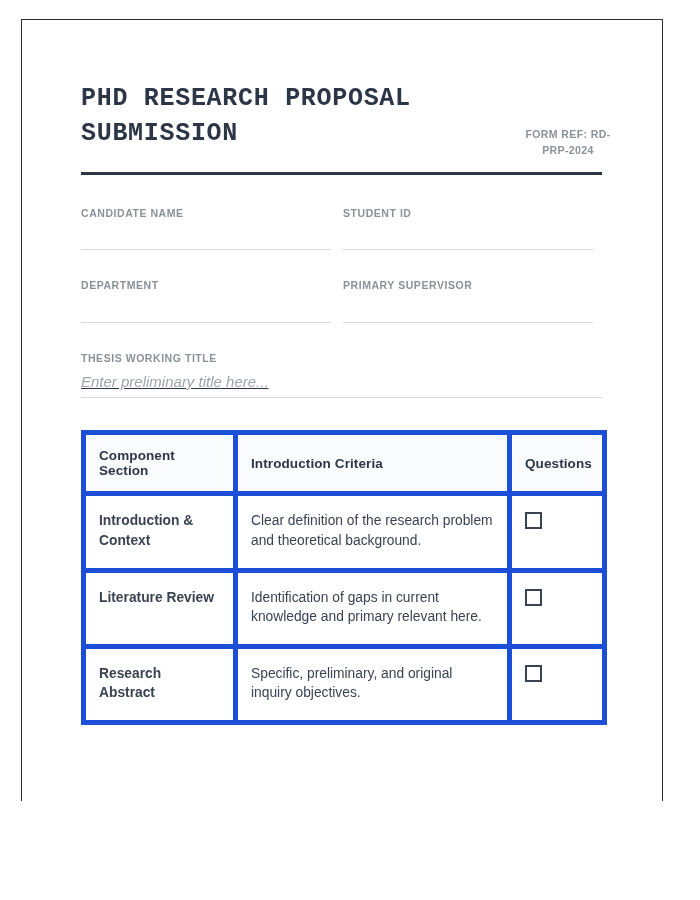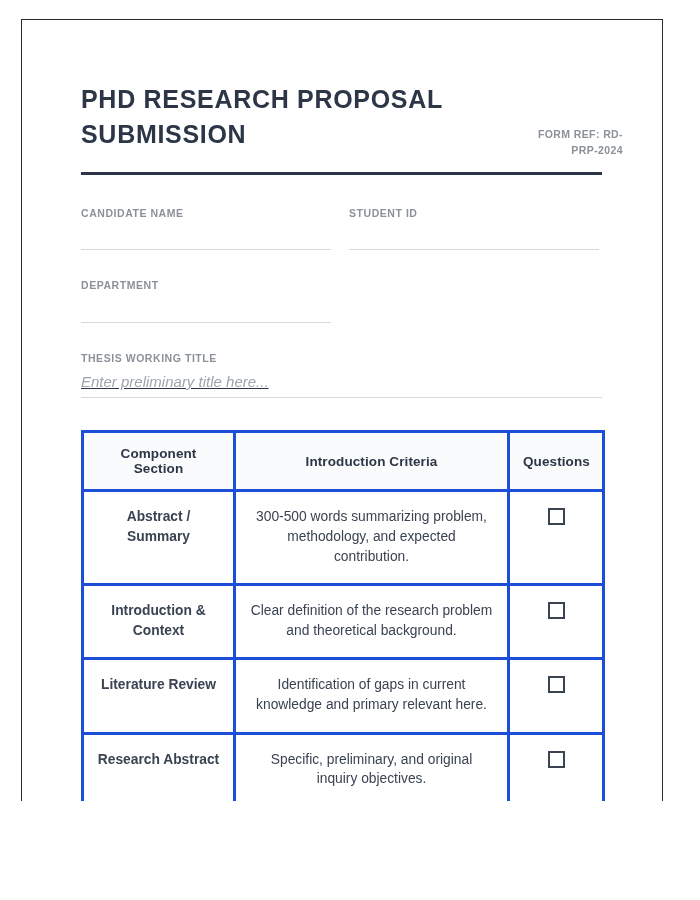--- a/index.html
+++ b/index.html
@@ -52,47 +52,48 @@
   }
   .doc-title {
     font-size: 25px;
     font-weight: bold;
     color: #2c3647;
     letter-spacing: 0.7px;
     line-height: 1.38;
     text-transform: uppercase;
     max-width: 380px;
     margin: 0;
+    font-family: Liberation Mono, monospace;
   }
   .form-ref {
     font-size: 10.5px;
     font-weight: bold;
     color: #8b9199;
     letter-spacing: 0.4px;
     line-height: 1.55;
     text-transform: uppercase;
     width: 110px;
     margin-top: 44px;
-    text-align: right;
+    text-align: center;
   }
   .header-rule {
     margin: 13px 0 0 0;
     height: 3px;
     background: #2c3647;
     width: 521px;
   }
 
   
   .fields {
     padding: 0 39px 0 59px;
     margin-top: 32px;
   }
   .field-row {
     display: flex;
-    gap: 18px;
+    gap: 12px;
     margin-bottom: 29px;
   }
   .field {
     width: 250px;
   }
   .field-label {
     font-size: 10.5px;
     font-weight: bold;
     color: #8b9199;
     letter-spacing: 0.55px;
@@ -140,23 +141,23 @@
     padding: 0 39px 0 59px;
     margin-top: 32px;
   }
   table.checklist {
     border-collapse: collapse;
     width: 521px;
     table-layout: fixed;
   }
   table.checklist th,
   table.checklist td {
-    border: 3px solid #1d4ed8;
+    border: 5px solid #1d4ed8;
     vertical-align: top;
-    text-align: center;
+    text-align: left;
   }
   table.checklist thead th {
     background: #fafbfc;
     color: #2c3647;
     font-size: 13.5px;
     font-weight: bold;
     padding: 13px 13px 13px 13px;
     letter-spacing: 0.1px;
     vertical-align: middle;
   }
@@ -214,20 +215,24 @@
         </div>
         <div class="field">
           <span class="field-label">STUDENT ID</span>
           <input class="field-input" type="text" placeholder="" style="">
         </div>
       </div>
 
       <div class="field-row">
         <div class="field">
           <span class="field-label">DEPARTMENT</span>
+          <input class="field-input" type="text" placeholder="" style="">
+        </div>
+        <div class="field">
+          <span class="field-label">PRIMARY SUPERVISOR</span>
           <input class="field-input" type="text" placeholder="" style="">
         </div>
       </div>
 
     </div>
 
     <div class="fields-title-block">
       <div class="field field-full">
         <span class="field-label">THESIS WORKING TITLE</span>
         <input class="field-input field-title-input" type="text" placeholder="Enter preliminary title here..." style="">
@@ -242,25 +247,20 @@
           <col class="col-done">
         </colgroup>
         <thead>
           <tr>
             <th>Component Section</th>
             <th>Introduction Criteria</th>
             <th>Questions</th>
           </tr>
         </thead>
         <tbody id="checklist-body">
-        <tr>
-              <td class="cell-section">Abstract / Summary</td>
-              <td class="cell-criteria">300-500 words summarizing problem, methodology, and expected contribution.</td>
-              <td class="cell-done"><span class="checkbox"></span></td>
-            </tr>
             <tr>
               <td class="cell-section">Introduction &amp; Context</td>
               <td class="cell-criteria">Clear definition of the research problem and theoretical background.</td>
               <td class="cell-done"><span class="checkbox"></span></td>
             </tr>
             <tr>
               <td class="cell-section">Literature Review</td>
               <td class="cell-criteria">Identification of gaps in current knowledge and primary relevant here.</td>
               <td class="cell-done"><span class="checkbox"></span></td>
             </tr>

